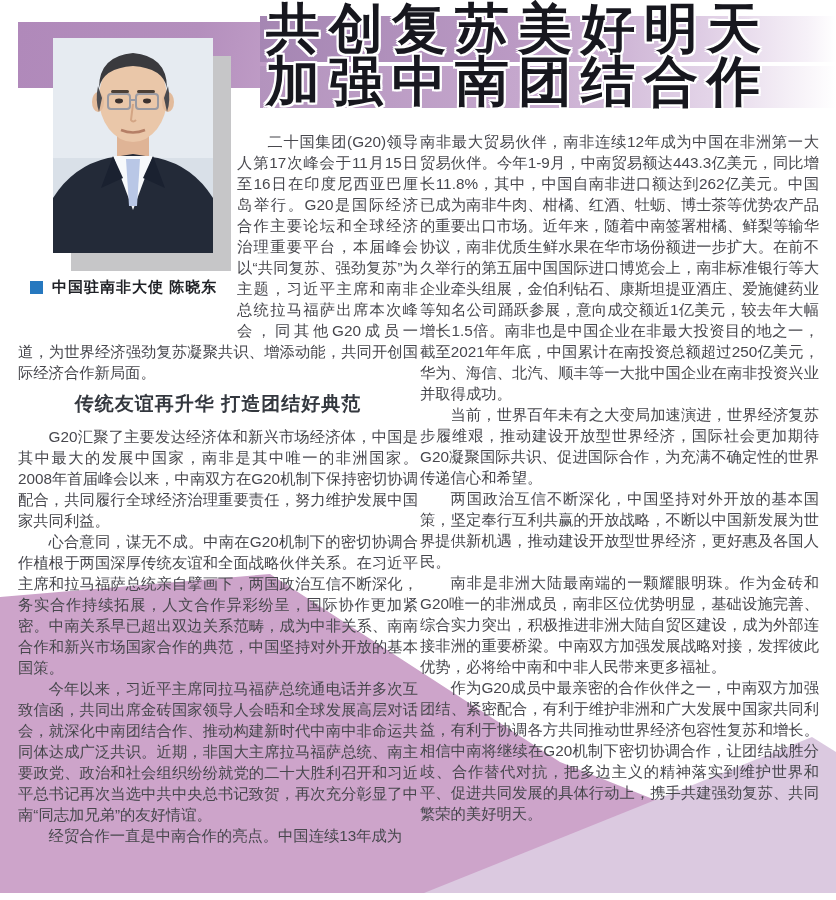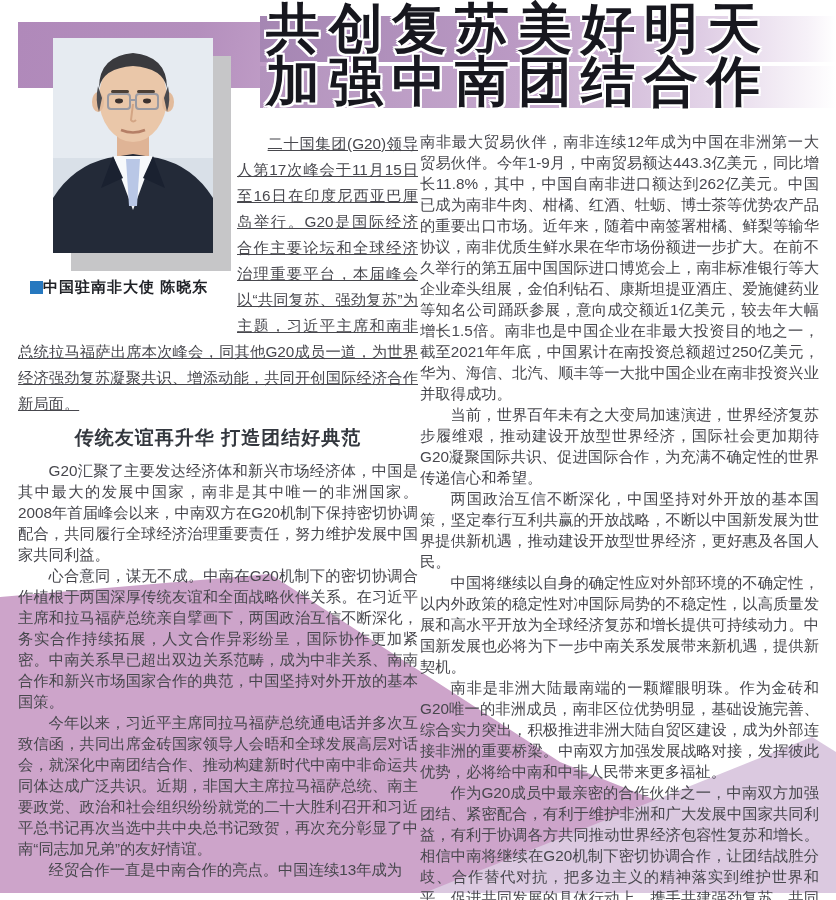--- a/index.html
+++ b/index.html
@@ -26,32 +26,32 @@
     font-size:54px;line-height:53px;font-weight:900;color:#17171e;
     letter-spacing:9px;white-space:nowrap;
     text-shadow:-2px 0 0 #fff,2px 0 0 #fff,0 -2px 0 #fff,0 2px 0 #fff,
                 -2px -2px 0 #fff,2px 2px 0 #fff,-2px 2px 0 #fff,2px -2px 0 #fff;
   }
   
   #photo-shadow{position:absolute;left:71px;top:56px;width:160px;height:215px;
     background:#c6c6c8;z-index:1;}
   #photo{position:absolute;left:53px;top:38px;width:160px;height:215px;z-index:2;
     background:linear-gradient(180deg,#e9edf2 0%,#d3dbe4 100%);overflow:hidden;}
-  #caption{position:absolute;left:30px;top:278px;z-index:2;display:flex;align-items:center;}
+  #caption{position:absolute;left:30px;top:278px;z-index:2;display:flex;align-items:center;gap:9px;}
   #caption .bullet{width:13px;height:13px;background:#2678bf;flex:0 0 auto;}
   #caption .cap-text{font-size:15px;font-weight:bold;color:#1f2126;letter-spacing:1px;}
   
   .col{position:absolute;top:131px;width:400px;z-index:2;color:#47474d;
     font-size:15.3px;line-height:21px;text-align:justify;}
   #col-left{left:18px;height:769px;overflow:hidden;}
   #col-right{left:420px;width:399px;height:769px;overflow:hidden;}
   .col p{margin:0;text-indent:2em;}
   .col p.no-indent{text-indent:0;}
   #intro-spacer{float:left;width:219px;height:199px;}
-  #intro{line-height:26px;text-decoration:underline;}
+  #intro{line-height:21px;}
   h2.sec{margin:9px 0 10px 0;text-align:center;font-size:19px;line-height:24px;
     font-weight:bold;color:#33373e;letter-spacing:1px;text-indent:0;}
   
   #photo svg{display:block;width:160px;height:215px;}
 </style>
 </head>
 <body>
 
 <div class="shape" id="purple-corner"></div>
 <div class="shape" id="title-bar-1"></div>
@@ -117,16 +117,15 @@
   <p>G20汇聚了主要发达经济体和新兴市场经济体，中国是其中最大的发展中国家，南非是其中唯一的非洲国家。2008年首届峰会以来，中南双方在G20机制下保持密切协调配合，共同履行全球经济治理重要责任，努力维护发展中国家共同利益。</p>
   <p>心合意同，谋无不成。中南在G20机制下的密切协调合作植根于两国深厚传统友谊和全面战略伙伴关系。在习近平主席和拉马福萨总统亲自擘画下，两国政治互信不断深化，务实合作持续拓展，人文合作异彩纷呈，国际协作更加紧密。中南关系早已超出双边关系范畴，成为中非关系、南南合作和新兴市场国家合作的典范，中国坚持对外开放的基本国策。</p>
   <p>今年以来，习近平主席同拉马福萨总统通电话并多次互致信函，共同出席金砖国家领导人会晤和全球发展高层对话会，就深化中南团结合作、推动构建新时代中南中非命运共同体达成广泛共识。近期，非国大主席拉马福萨总统、南主要政党、政治和社会组织纷纷就党的二十大胜利召开和习近平总书记再次当选中共中央总书记致贺，再次充分彰显了中南“同志加兄弟”的友好情谊。</p>
   <p>经贸合作一直是中南合作的亮点。中国连续13年成为</p>
 </div>
 
 <div class="col" id="col-right">
   <p class="no-indent">南非最大贸易伙伴，南非连续12年成为中国在非洲第一大贸易伙伴。今年1-9月，中南贸易额达443.3亿美元，同比增长11.8%，其中，中国自南非进口额达到262亿美元。中国已成为南非牛肉、柑橘、红酒、牡蛎、博士茶等优势农产品的重要出口市场。近年来，随着中南签署柑橘、鲜梨等输华协议，南非优质生鲜水果在华市场份额进一步扩大。在前不久举行的第五届中国国际进口博览会上，南非标准银行等大企业牵头组展，金伯利钻石、康斯坦提亚酒庄、爱施健药业等知名公司踊跃参展，意向成交额近1亿美元，较去年大幅增长1.5倍。南非也是中国企业在非最大投资目的地之一，截至2021年年底，中国累计在南投资总额超过250亿美元，华为、海信、北汽、顺丰等一大批中国企业在南非投资兴业并取得成功。</p>
   <p>当前，世界百年未有之大变局加速演进，世界经济复苏步履维艰，推动建设开放型世界经济，国际社会更加期待G20凝聚国际共识、促进国际合作，为充满不确定性的世界传递信心和希望。</p>
   <p>两国政治互信不断深化，中国坚持对外开放的基本国策，坚定奉行互利共赢的开放战略，不断以中国新发展为世界提供新机遇，推动建设开放型世界经济，更好惠及各国人民。</p>
-  <p>中国将继续以自身的确定性应对外部环境的不确定性，以内外政策的稳定性对冲国际局势的不稳定性，以高质量发展和高水平开放为全球经济复苏和增长提供可持续动力。中国新发展也必将为下一步中南关系发展带来新机遇，提供新契机。</p>
   <p>南非是非洲大陆最南端的一颗耀眼明珠。作为金砖和G20唯一的非洲成员，南非区位优势明显，基础设施完善、综合实力突出，积极推进非洲大陆自贸区建设，成为外部连接非洲的重要桥梁。中南双方加强发展战略对接，发挥彼此优势，必将给中南和中非人民带来更多福祉。</p>
   <p>作为G20成员中最亲密的合作伙伴之一，中南双方加强团结、紧密配合，有利于维护非洲和广大发展中国家共同利益，有利于协调各方共同推动世界经济包容性复苏和增长。相信中南将继续在G20机制下密切协调合作，让团结战胜分歧、合作替代对抗，把多边主义的精神落实到维护世界和平、促进共同发展的具体行动上，携手共建强劲复苏、共同繁荣的美好明天。</p>
 </div>
 
 </body></html>

